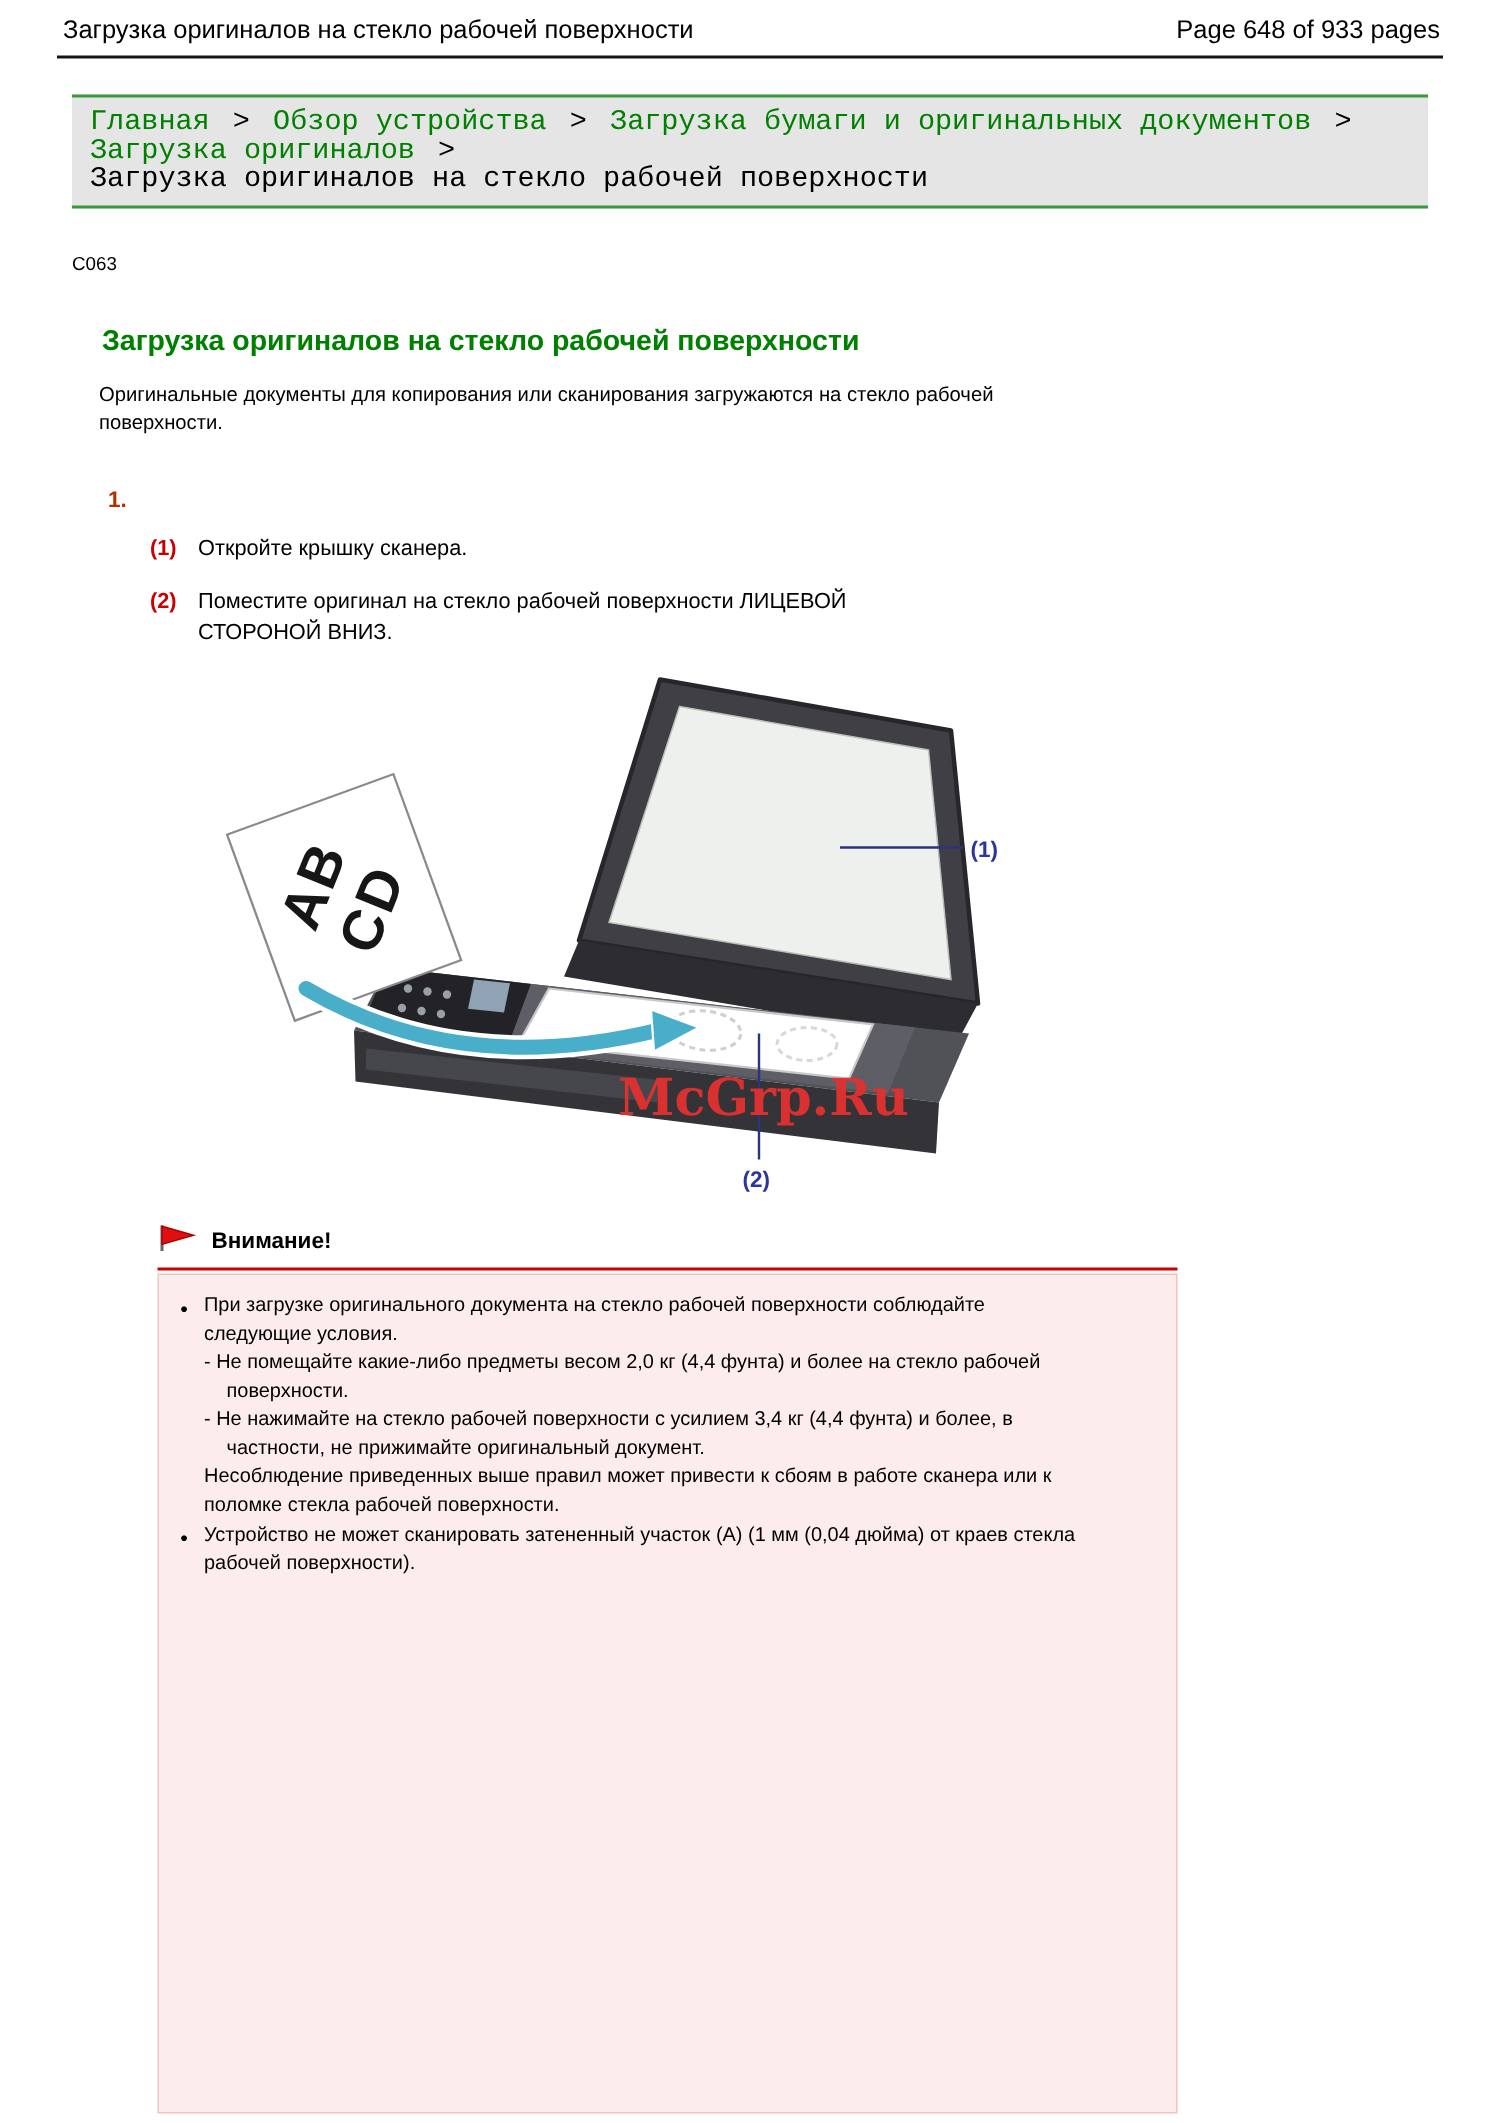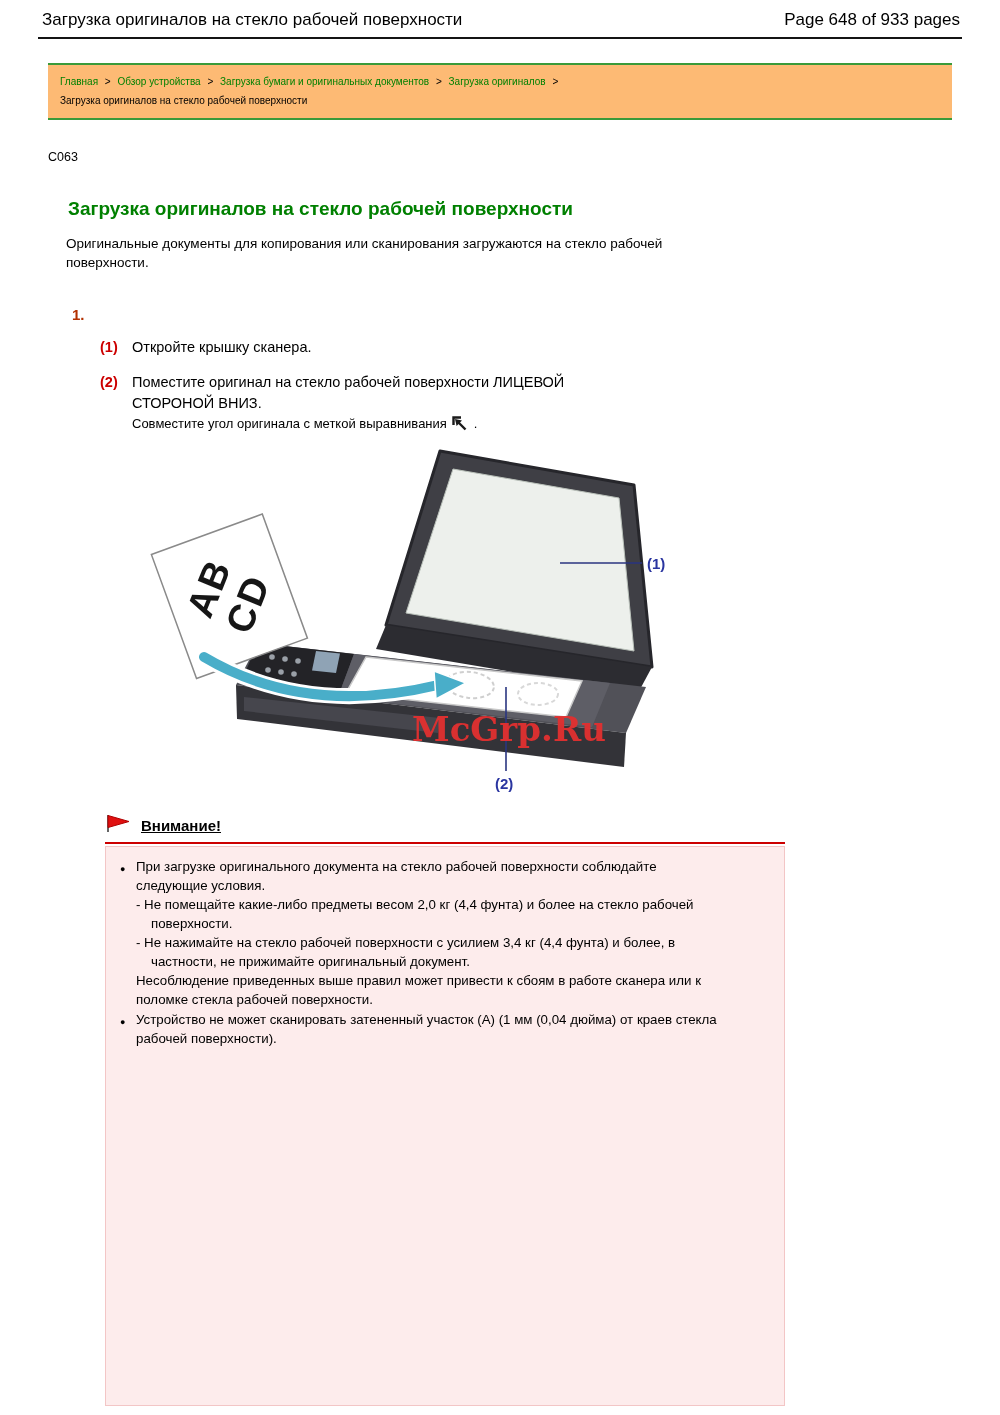--- a/index.html
+++ b/index.html
@@ -9,23 +9,23 @@
     position:relative;overflow:hidden;
   }
   .hdr{display:flex;justify-content:space-between;align-items:baseline;padding:10px 40px 7px 42px;}
   .hdr-title{font-size:17px;}
   .hdr-page{font-size:17px;}
   .hdr-rule{height:2px;background:#141414;margin:0 38px;}
 
   .breadcrumb{
     margin:24px 48px 0 48px;
     border-top:2px solid #3a9a3a;border-bottom:2px solid #3a9a3a;
-    background:#fdba74;
+    background:#e5e5e5;
     padding:7px 12px 8px 12px;
-    font-size:10px;line-height:19px;
+    font-size:19px;line-height:19px;font-family:Liberation Mono, monospace;
   }
   .bc-link{color:#008000;text-decoration:none;cursor:pointer;}
   .bc-sep{color:#000;margin:0 4px;}
   .bc-current{color:#000;}
 
   .doc-code{margin:30px 0 0 48px;font-size:12.5px;}
 
   .art-title{margin:34px 0 0 68px;font-size:19px;font-weight:bold;color:#008000;}
 
   .intro{margin:14px 0 0 66px;font-size:13.5px;line-height:19px;max-width:640px;}
@@ -39,21 +39,21 @@
   .align-note{margin:2px 0 0 132px;font-size:13px;display:flex;align-items:center;gap:5px;}
   .align-icon svg{display:block;}
 
   .figure{margin:14px 0 0 140px;width:570px;height:350px;position:relative;}
   .figure svg{display:block;}
   svg text{font-family:"Liberation Sans", sans-serif;}
   .sheet-letters{font-size:38px;font-weight:bold;fill:#161616;letter-spacing:2px;text-anchor:middle;}
   .fig-label{font-size:15px;font-weight:bold;fill:#2a35a0;}
   .watermark{font-family:"DejaVu Serif", serif;font-size:34px;font-weight:bold;fill:#e23030;opacity:.95;}
 
-  .warn-head{margin:18px 16px 0 105px;display:flex;align-items:center;gap:10px;text-decoration:underline;}
+  .warn-head{margin:18px 16px 0 105px;display:flex;align-items:center;gap:10px;}
   .warn-title{font-size:15px;font-weight:bold;}
   .warn-rule{margin:5px 0 0 105px;width:680px;height:2px;background:#cc0000;}
   .warn-box{
     margin:2px 0 0 105px;width:680px;height:560px;box-sizing:border-box;
     background:#fdecec;border:1px solid #f3c6c6;
     padding:10px 55px 10px 14px;
     font-size:13.3px;line-height:19px;
   }
   .w-item{display:flex;margin-bottom:1px;}
   .w-bullet{width:16px;flex:none;font-size:9px;padding-top:3px;}
@@ -101,31 +101,20 @@
   </div>
 
   <div class="substep">
     <span class="sub-num">(2)</span>
     <span class="sub-text">
       <span>Поместите оригинал на стекло рабочей поверхности ЛИЦЕВОЙ</span><br>
       <span>СТОРОНОЙ ВНИЗ.</span>
     </span>
   </div>
 
-  <div class="align-note">
-    <span>Совместите угол оригинала с меткой выравнивания</span>
-    <span class="align-icon">
-      <svg width="17" height="15" viewBox="0 0 17 15">
-        <path d="M1.5,9 L1.5,1.5 L9,1.5" fill="none" stroke="#1a1a1a" stroke-width="2.4"></path>
-        <line x1="13.5" y1="13.5" x2="6" y2="6" stroke="#1a1a1a" stroke-width="2.4"></line>
-        <polygon points="3,3 10,4.6 4.6,10" fill="#1a1a1a"></polygon>
-      </svg>
-    </span>
-    <span>.</span>
-  </div>
 
   <div class="figure">
     <svg width="570" height="350" viewBox="0 0 570 350">
 
       <g>
         <polygon points="300,6 494,40 512,222 246,180" fill="#3f3f45" stroke="#26262b" stroke-width="3" stroke-linejoin="round"></polygon>
         <polygon points="313,24 479,53 494,206 266,168" fill="#edf0ec" stroke="#b9c0b9" stroke-width="1"></polygon>
       </g>
 
       <polygon points="246,180 512,222 498,248 236,204" fill="#2c2c31"></polygon>

